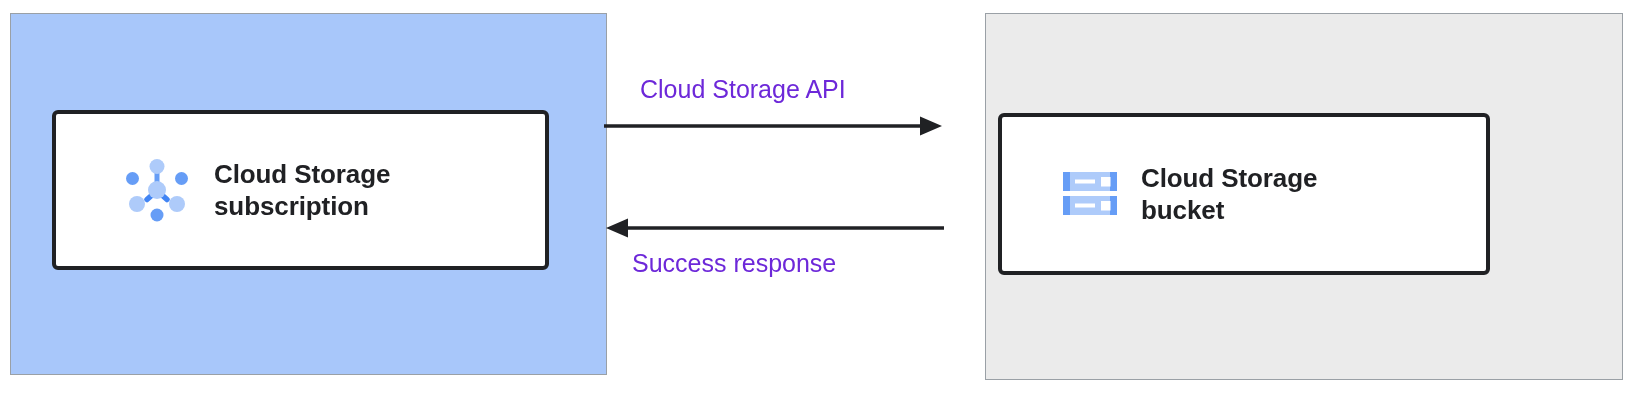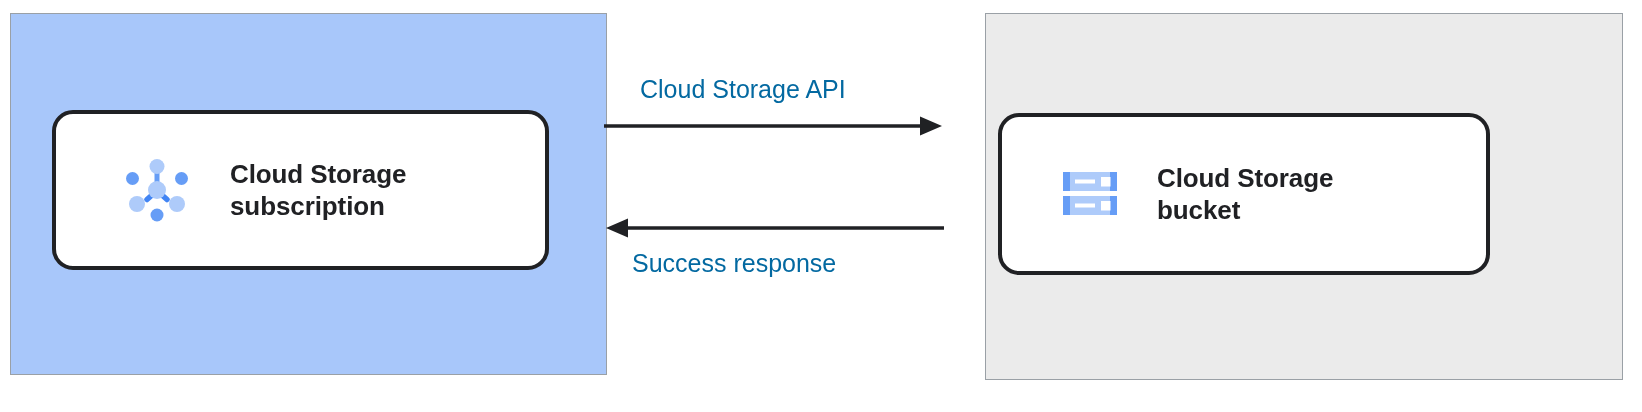--- a/index.html
+++ b/index.html
@@ -39,24 +39,23 @@
     height: 367px;
     background: #ebebeb;
   }
 
   
   .node-card {
     position: absolute;
     box-sizing: border-box;
     background: #ffffff;
     border: 4px solid #202124;
-    border-radius: 21px;
+    border-radius: 6px;
     display: flex;
     align-items: center;
-    gap: 16px;
   }
   #card-subscription {
     left: 52px;
     top: 110px;
     width: 497px;
     height: 160px;
     padding-left: 64px;
   }
   #card-bucket {
     left: 998px;
@@ -89,21 +88,21 @@
     position: absolute;
     overflow: visible;
   }
   #connector-request { left: 604px; top: 110px;  width: 340px; height: 32px; }
   #connector-response { left: 604px; top: 212px; width: 340px; height: 32px; }
 
   
   .edge-label {
     position: absolute;
     font-size: 25px;
-    color: #0369a1;
+    color: #6d28d9;
     white-space: nowrap;
   }
   #label-request  { left: 640px; top: 75px; }
   #label-response { left: 632px; top: 249px; }
 </style>
 </head>
 <body>
 
 <div id="canvas">
 

